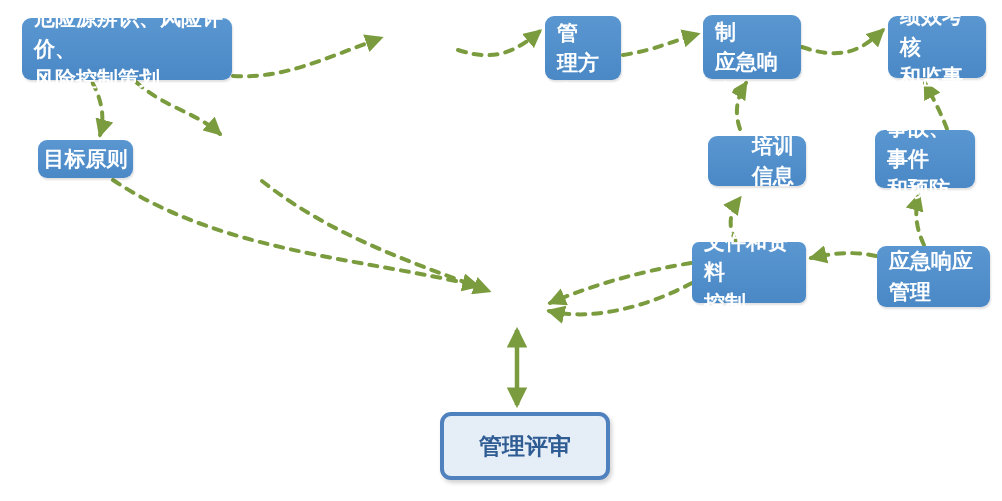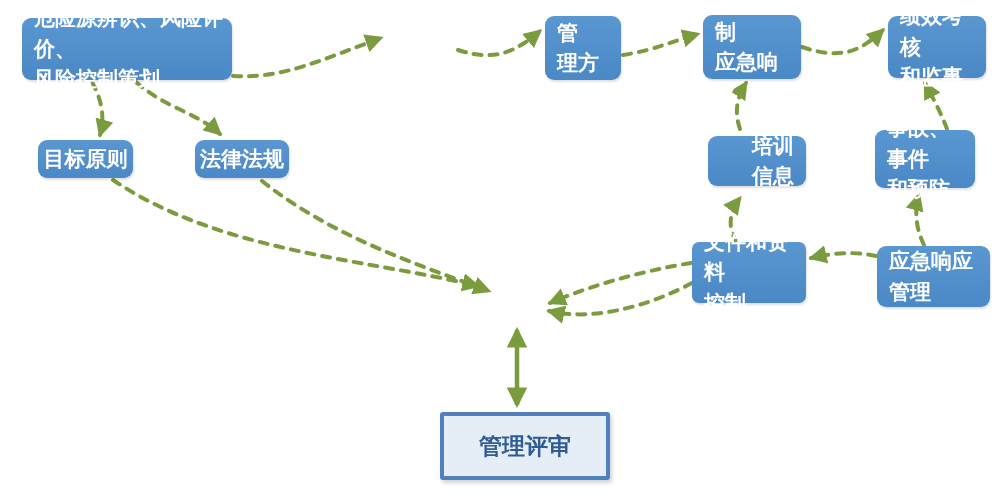--- a/index.html
+++ b/index.html
@@ -19,21 +19,21 @@
     box-sizing:border-box;
     white-space:pre-line;
     box-shadow:1px 2px 2px rgba(0,0,0,0.12);
   }
   .node.center{justify-content:center;text-align:center;}
   .node.left{justify-content:flex-start;text-align:left;padding-left:12px;padding-right:8px;}
   .review{
     position:absolute;
     background:#E5EDF7;
     border:4px solid #4E81BD;
-    border-radius:3px;
+    border-radius:11px;
     color:#2F5C93;
     font-weight:bold;
     font-size:23px;
     display:flex;
     align-items:center;
     justify-content:center;
     box-sizing:border-box;
     box-shadow:2px 3px 4px rgba(0,0,0,0.18);
   }
 </style>
@@ -76,21 +76,20 @@
 应急响应</div>
 
   <div class="node left" style="left:545px;top:16px;width:76px;height:64px;">安全管
 理方案</div>
 
   <div class="node center" style="left:38px;top:140px;width:95px;height:38px;">目标原则</div>
 
   <div class="node left" style="left:888px;top:16px;width:98px;height:62px;">绩效考核
 和监事</div>
 
-  <div class="node center" style="left:195px;top:140px;width:94px;height:38px;">法律法规</div>
 
   <div class="node left" style="left:708px;top:136px;width:98px;height:50px;padding-left:44px;">安全培训
 信息交流</div>
 
   <div class="node left" style="left:875px;top:130px;width:100px;height:58px;">事故、事件
 和预防</div>
 
   <div class="node left" style="left:692px;top:242px;width:114px;height:61px;border-radius:7px;">文件和资料
 控制</div>
 

